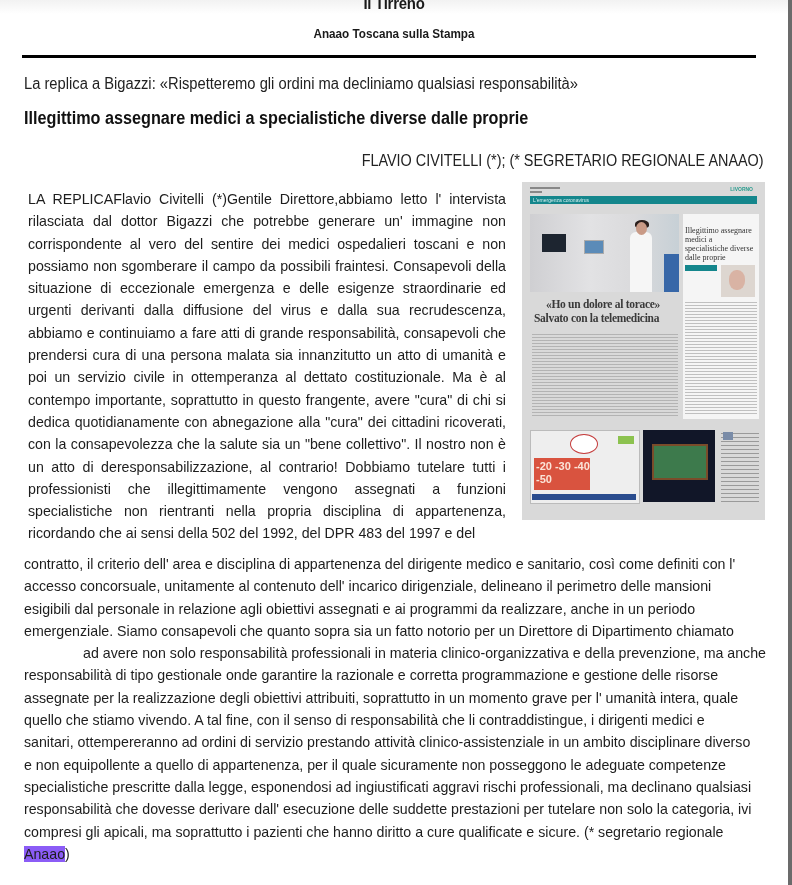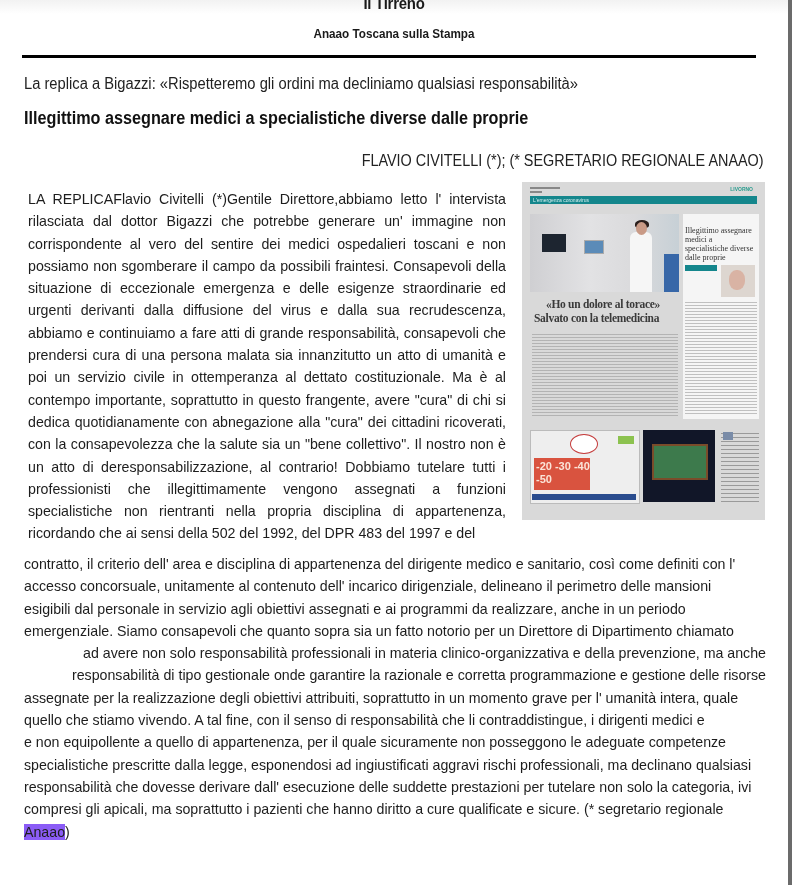--- a/index.html
+++ b/index.html
@@ -154,26 +154,27 @@
   <div class="ad1-bar"></div>
   <div class="ad2"></div>
   <div class="ad2-board"></div>
   <div class="ad3"></div>
   <div class="ad3-ico"></div>
 </div>
 
 <div class="body-wide">
   <span class="ln" style="transform: scaleX(1);">contratto, il criterio dell' area e disciplina di appartenenza del dirigente medico e sanitario, così come definiti con l'</span>
   <span class="ln" style="transform: scaleX(1);">accesso concorsuale, unitamente al contenuto dell' incarico dirigenziale, delineano il perimetro delle mansioni</span>
-  <span class="ln" style="transform: scaleX(1);">esigibili dal personale in servizio agli obiettivi assegnati e ai programmi da realizzare, anche in un periodo</span>
+  <span class="ln" style="transform: scaleX(1);">esigibili dal personale in relazione agli obiettivi assegnati e ai programmi da realizzare, anche in un periodo</span>
   <span class="ln" style="transform: scaleX(1);">emergenziale. Siamo consapevoli che quanto sopra sia un fatto notorio per un Direttore di Dipartimento chiamato</span>
   <span class="ln" style="transform: scaleX(1); text-align: right;">ad avere non solo responsabilità professionali in materia clinico-organizzativa e della prevenzione, ma anche</span>
-  <span class="ln" style="transform: scaleX(1); text-align: right;">responsabilità di tipo gestionale onde garantire la razionale e corretta programmazione e gestione delle risorse</span>
+  <span class="ln" style="transform: scaleX(1);">responsabilità di tipo gestionale onde garantire la razionale e corretta programmazione e gestione delle risorse</span>
   <span class="ln" style="transform: scaleX(1);">assegnate per la realizzazione degli obiettivi attribuiti, soprattutto in un momento grave per l' umanità intera, quale</span>
   <span class="ln" style="transform: scaleX(1);">quello che stiamo vivendo. A tal fine, con il senso di responsabilità che li contraddistingue, i dirigenti medici e</span>
+  <span class="ln" style="transform: scaleX(1);">sanitari, ottempereranno ad ordini di servizio prestando attività clinico-assistenziale in un ambito disciplinare diverso</span>
   <span class="ln" style="transform: scaleX(1);">e non equipollente a quello di appartenenza, per il quale sicuramente non posseggono le adeguate competenze</span>
   <span class="ln" style="transform: scaleX(1);">specialistiche prescritte dalla legge, esponendosi ad ingiustificati aggravi rischi professionali, ma declinano qualsiasi</span>
   <span class="ln" style="transform: scaleX(1);">responsabilità che dovesse derivare dall' esecuzione delle suddette prestazioni per tutelare non solo la categoria, ivi</span>
   <span class="ln" style="transform: scaleX(1);">compresi gli apicali, ma soprattutto i pazienti che hanno diritto a cure qualificate e sicure. (* segretario regionale</span>
   <span class="ln"><span class="hl">Anaao</span><span>)</span></span>
 </div>
 
 <div class="right-edge"></div>
 
 </body></html>

